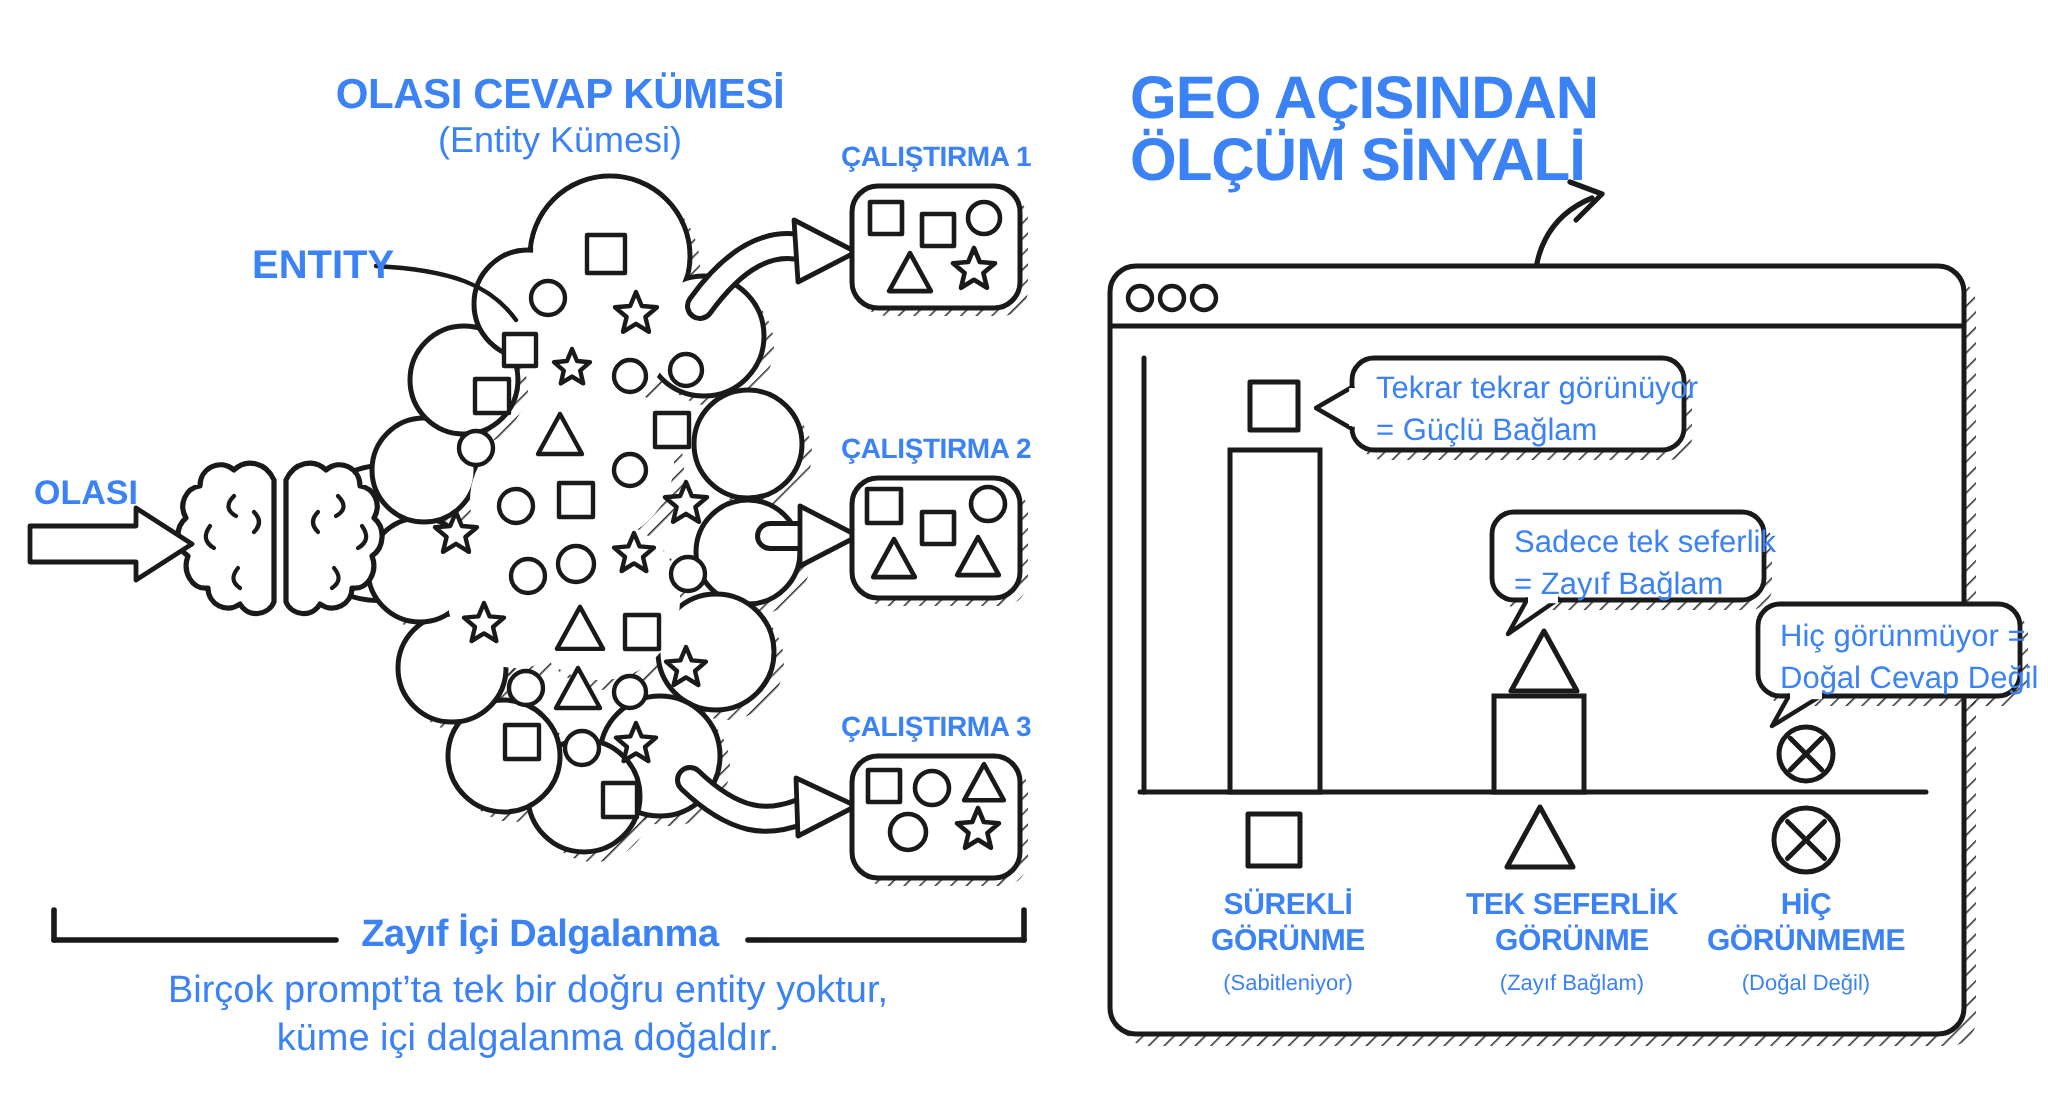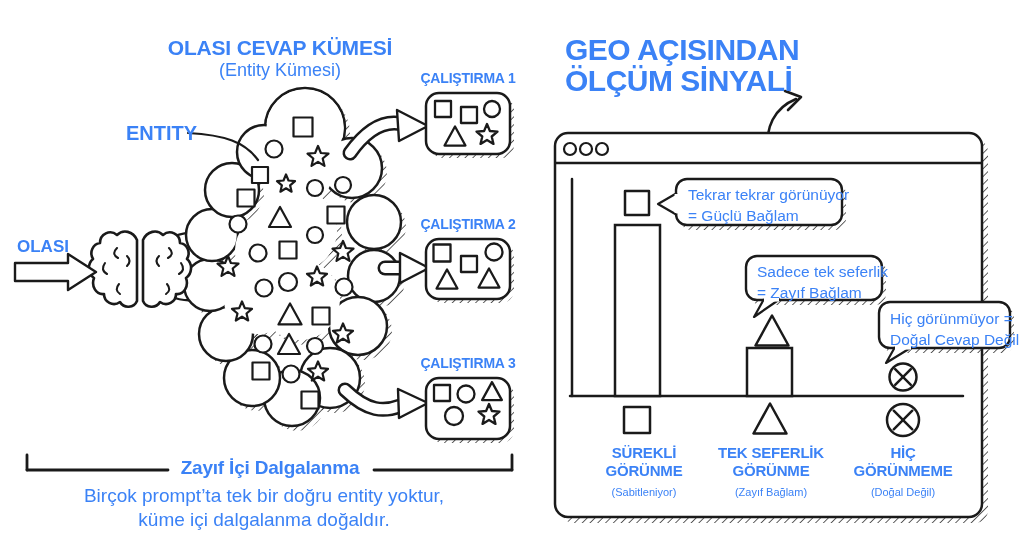--- a/index.html
+++ b/index.html
@@ -290,21 +290,21 @@
   <div class="txt callout-txt" style="left:890px;top:309px;">
     <div>Hiç görünmüyor =</div>
     <div>Doğal Cevap Değil</div>
   </div>
 
   <div class="col-label" style="left:574px;top:444px;">
     <div class="cl-b">SÜREKLİ</div>
     <div class="cl-b">GÖRÜNME</div>
     <div class="cl-s">(Sabitleniyor)</div>
   </div>
-  <div class="col-label" style="left:701px;top:444px;">
+  <div class="col-label" style="left:716px;top:444px;">
     <div class="cl-b">TEK SEFERLİK</div>
     <div class="cl-b">GÖRÜNME</div>
     <div class="cl-s">(Zayıf Bağlam)</div>
   </div>
   <div class="col-label" style="left:833px;top:444px;">
     <div class="cl-b">HİÇ</div>
     <div class="cl-b">GÖRÜNMEME</div>
     <div class="cl-s">(Doğal Değil)</div>
   </div>
 

